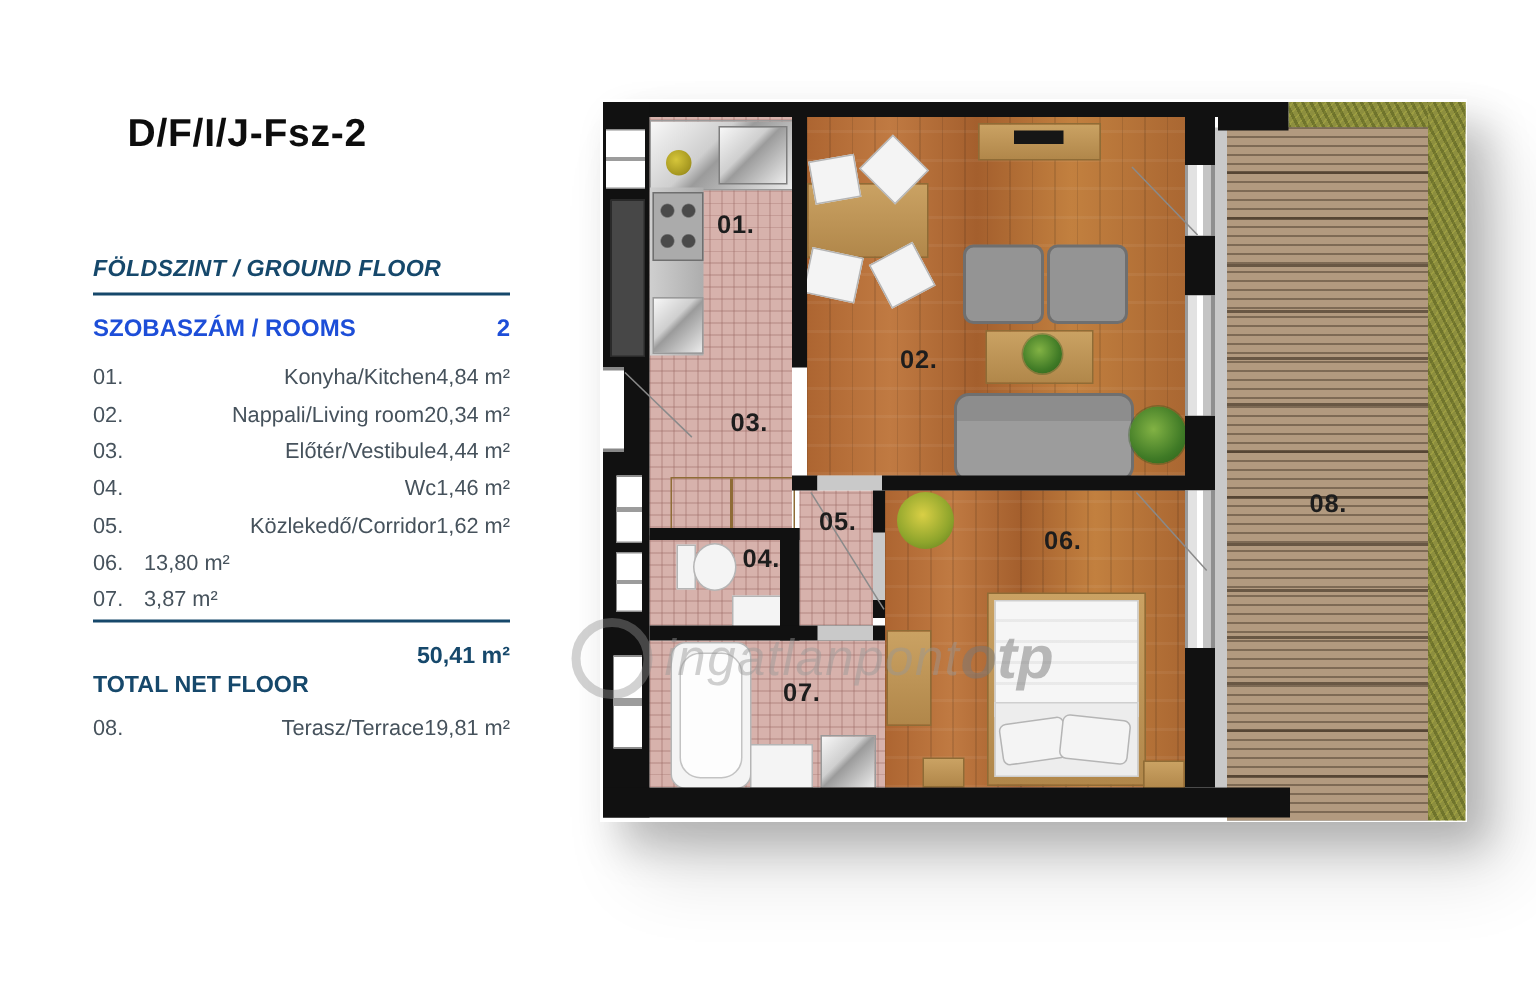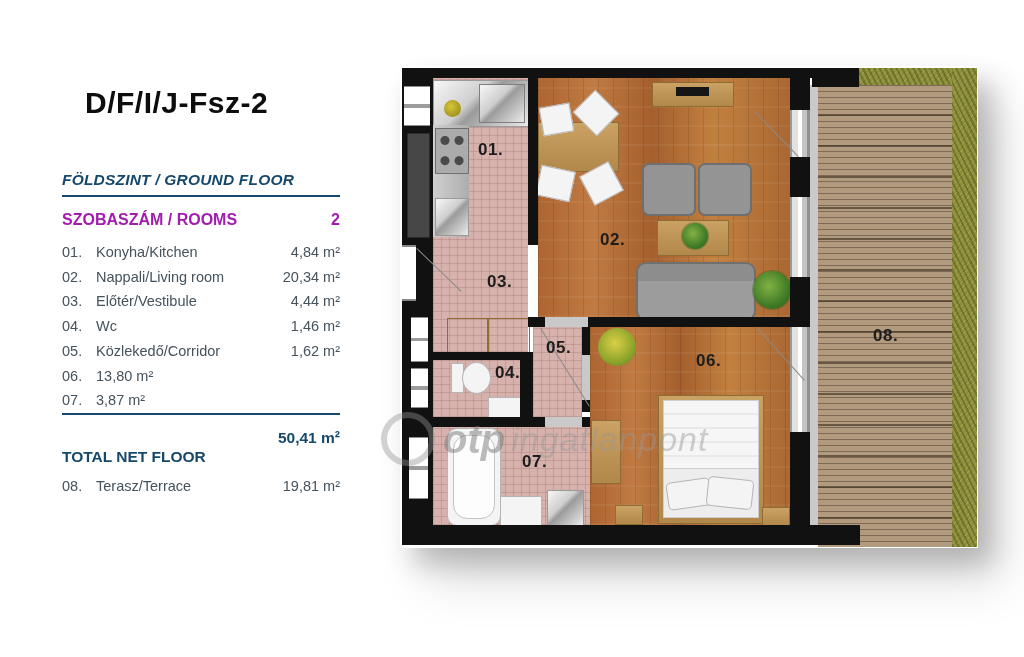--- a/index.html
+++ b/index.html
@@ -1,27 +1,27 @@
 <!DOCTYPE html>
 <html><head>
 <meta charset="utf-8">
 <style>
   html,body{margin:0;padding:0;background:#fff;}
   body{width:1024px;height:657px;position:relative;font-family:"Liberation Sans",sans-serif;overflow:hidden;}
 
   
   .panel-abs{position:absolute;}
-  #title{left:85px;top:86px;font-size:30px;font-weight:bold;color:#0d0d0d;letter-spacing:.5px;}
+  #title{left:85px;top:73px;font-size:26px;font-weight:bold;color:#0d0d0d;letter-spacing:.5px;}
   #floor-label{left:62px;top:171px;font-size:15.5px;font-weight:bold;color:#16486b;letter-spacing:.2px;font-style:italic;}
   .rule{position:absolute;height:2px;background:#16486b;width:278px;left:62px;}
-  #rooms-header{left:62px;top:211px;width:278px;display:flex;justify-content:space-between;font-size:16px;font-weight:bold;color:#a21caf;text-align:center;}
+  #rooms-header{left:62px;top:211px;width:278px;display:flex;justify-content:space-between;font-size:16px;font-weight:bold;color:#1d4ed8;text-align:center;}
   #room-list{left:62px;top:240px;width:278px;}
   .room-row{display:flex;font-size:14.5px;color:#46525c;line-height:24.7px;}
   .room-row .num{width:34px;}
-  .room-row .name{flex:1;}
+  .room-row .name{flex:1;text-align:right;}
   .room-row .area{text-align:right;}
   #total-block{left:62px;top:428px;width:278px;display:flex;justify-content:space-between;font-size:15.5px;font-weight:bold;color:#16486b;line-height:19px;}
   #terrace-row{left:62px;top:474px;width:278px;}
 
   
   #plan{position:absolute;left:395px;top:60px;width:620px;height:530px;}
   #plan .a{position:absolute;}
   .sheet{left:5px;top:6px;width:578px;height:482px;background:#fff;
          box-shadow:14px 16px 26px rgba(0,0,0,.22),26px 34px 48px rgba(0,0,0,.12);}
   .blk{background:#111;}
@@ -216,16 +216,16 @@
   <div class="a label" style="left:205px;top:170px;">02.</div>
   <div class="a label" style="left:92px;top:212px;">03.</div>
   <div class="a label" style="left:100px;top:303px;">04.</div>
   <div class="a label" style="left:151px;top:278px;">05.</div>
   <div class="a label" style="left:301px;top:291px;">06.</div>
   <div class="a label" style="left:127px;top:392px;">07.</div>
   <div class="a label" style="left:478px;top:266px;">08.</div>
 
   <div id="watermark">
     <div id="wm-circle"></div>
+    <span id="wm-ing">ingatlanpont</span>
     <span id="wm-otp">otp</span>
-    <span id="wm-ing">ingatlanpont</span>
   </div>
 </div>
 
 </body></html>

